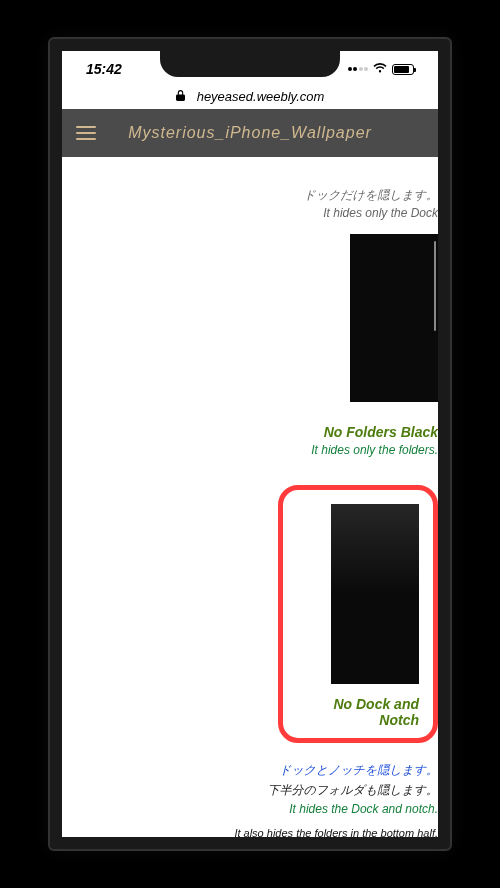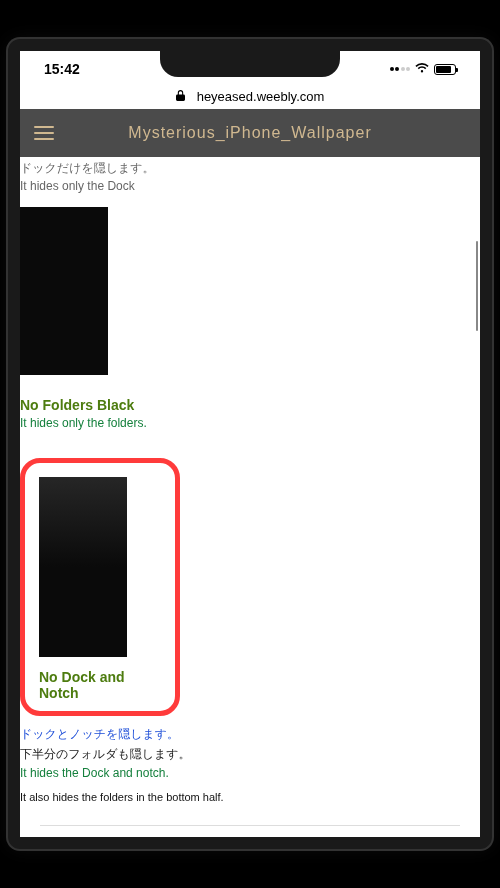--- a/index.html
+++ b/index.html
@@ -6,28 +6,29 @@
     body {
       background: #000;
       width: 500px;
       height: 888px;
       display: flex;
       align-items: center;
       justify-content: center;
       font-family: -apple-system, BlinkMacSystemFont, 'Segoe UI', sans-serif;
     }
     .phone-frame {
-      width: 484px;
+      width: 400px;
       height: 810px;
       background: #fff;
-      border-radius: 12px;
+      border-radius: 4px;
       border: 12px solid #1a1a1a;
       box-shadow: 0 0 0 2px #333, 0 0 20px rgba(255,255,255,0.05);
       position: relative;
       overflow: hidden;
+      font-style: italic;
     }
     .notch {
       position: absolute;
       top: 0;
       left: 50%;
       transform: translateX(-50%);
       width: 180px;
       height: 26px;
       background: #1a1a1a;
       border-radius: 0 0 18px 18px;
@@ -143,22 +144,22 @@
     .content {
       position: absolute;
       top: 58px;
       left: 0;
       right: 0;
       bottom: 0;
       overflow: hidden;
       background: #fff;
     }
     .content-inner {
-      padding-top: 50px;
-      text-align: left;
+      padding-top: 77px;
+      text-align: right;
     }
     .peek-text-faded {
       font-size: 12px;
       color: #666;
       line-height: 1.5;
     }
     .preview-block {
       margin: 12px auto 10px;
       display: inline-block;
     }
@@ -183,21 +184,21 @@
       font-size: 12px;
       color: #15803d;
       margin-top: 3px;
     }
     .item-desc-small {
       font-size: 11px;
       color: #111;
       margin-top: 11px;
     }
     .highlight-box {
-      margin: 28px auto 4px;
+      margin: 28px auto 13px;
       width: 160px;
       border: 5px solid #ff3b3b;
       border-radius: 20px;
       padding: 14px 14px 10px;
       display: inline-block;
     }
     .highlight-box .wallpaper-thumb {
       width: 88px;
       height: 180px;
       background: linear-gradient(to bottom, #262626 0%, #0a0a0a 50%);

